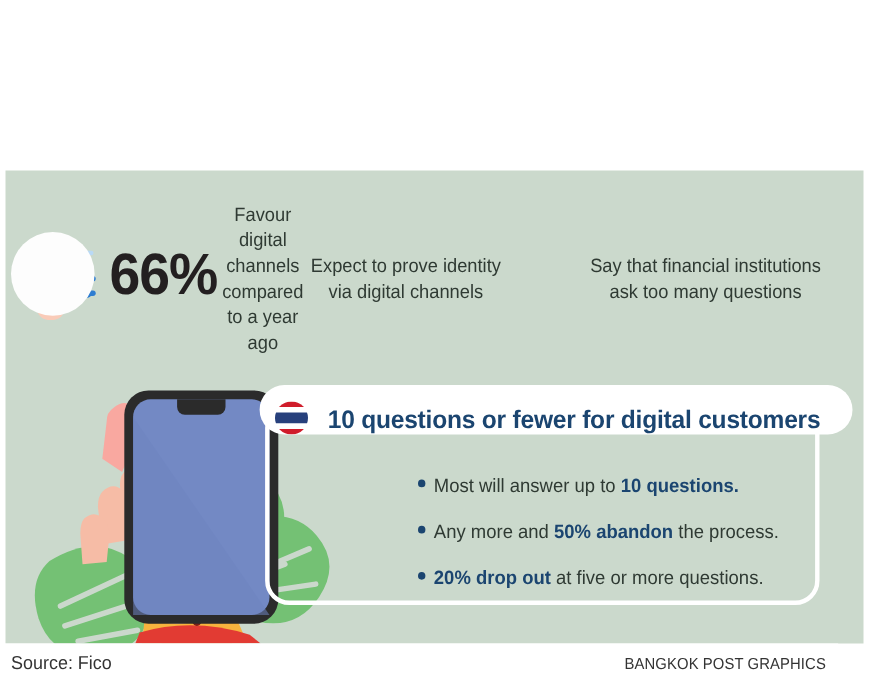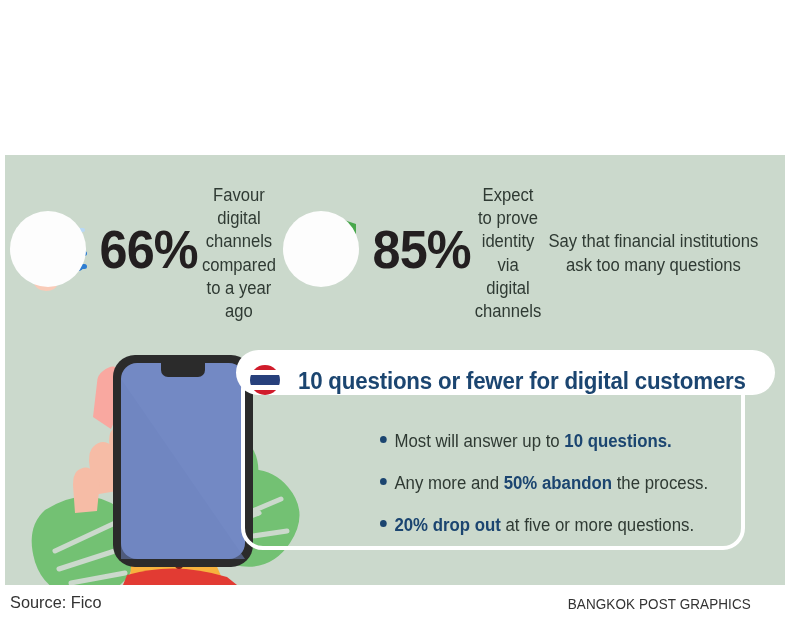--- a/index.html
+++ b/index.html
@@ -345,40 +345,20 @@
               </g>
             </svg>
           </div>
           <div class="stat-value">66%</div>
         </div>
         <div class="stat-caption">Favour digital channels
 compared to a year ago</div>
       </div>
 
       <div class="stat">
-        <div class="stat-top">
-          <div class="stat-icon">
-            <div class="icon-disc"></div>
-            <svg viewBox="0 0 86 86" width="86" height="86">
-              <g fill="none" stroke="#55A0DE" stroke-width="4.6" stroke-linecap="round">
-                <path d="M18 45 q0 -22 21 -22 q21 0 21 22"></path>
-                <path d="M25 49 q0 -16 14 -16 q14 0 14 16 l0 10"></path>
-                <path d="M32 52 q0 -10 7 -10 q7 0 7 10 l0 14"></path>
-                <path d="M39 54 l0 16"></path>
-                <path d="M18 55 l0 10"></path>
-                <path d="M25 60 l0 8"></path>
-                <path d="M53 64 l-1 8"></path>
-                <path d="M60 52 l0 12"></path>
-              </g>
-              <path d="M60 12 l18 6 l0 18 q0 16 -18 24 q-18 -8 -18 -24 l0 -18 Z" fill="#49A84C"></path>
-              <path d="M50 36 l7 7 l14 -15" fill="none" stroke="#ffffff" stroke-width="6" stroke-linecap="round" stroke-linejoin="round"></path>
-            </svg>
-          </div>
-          <div class="stat-value">85%</div>
-        </div>
         <div class="stat-caption">Expect to prove identity
 via digital channels</div>
       </div>
 
       <div class="stat">
         <div class="stat-caption">Say that financial institutions
 ask too many questions</div>
       </div>
     </div>
 

